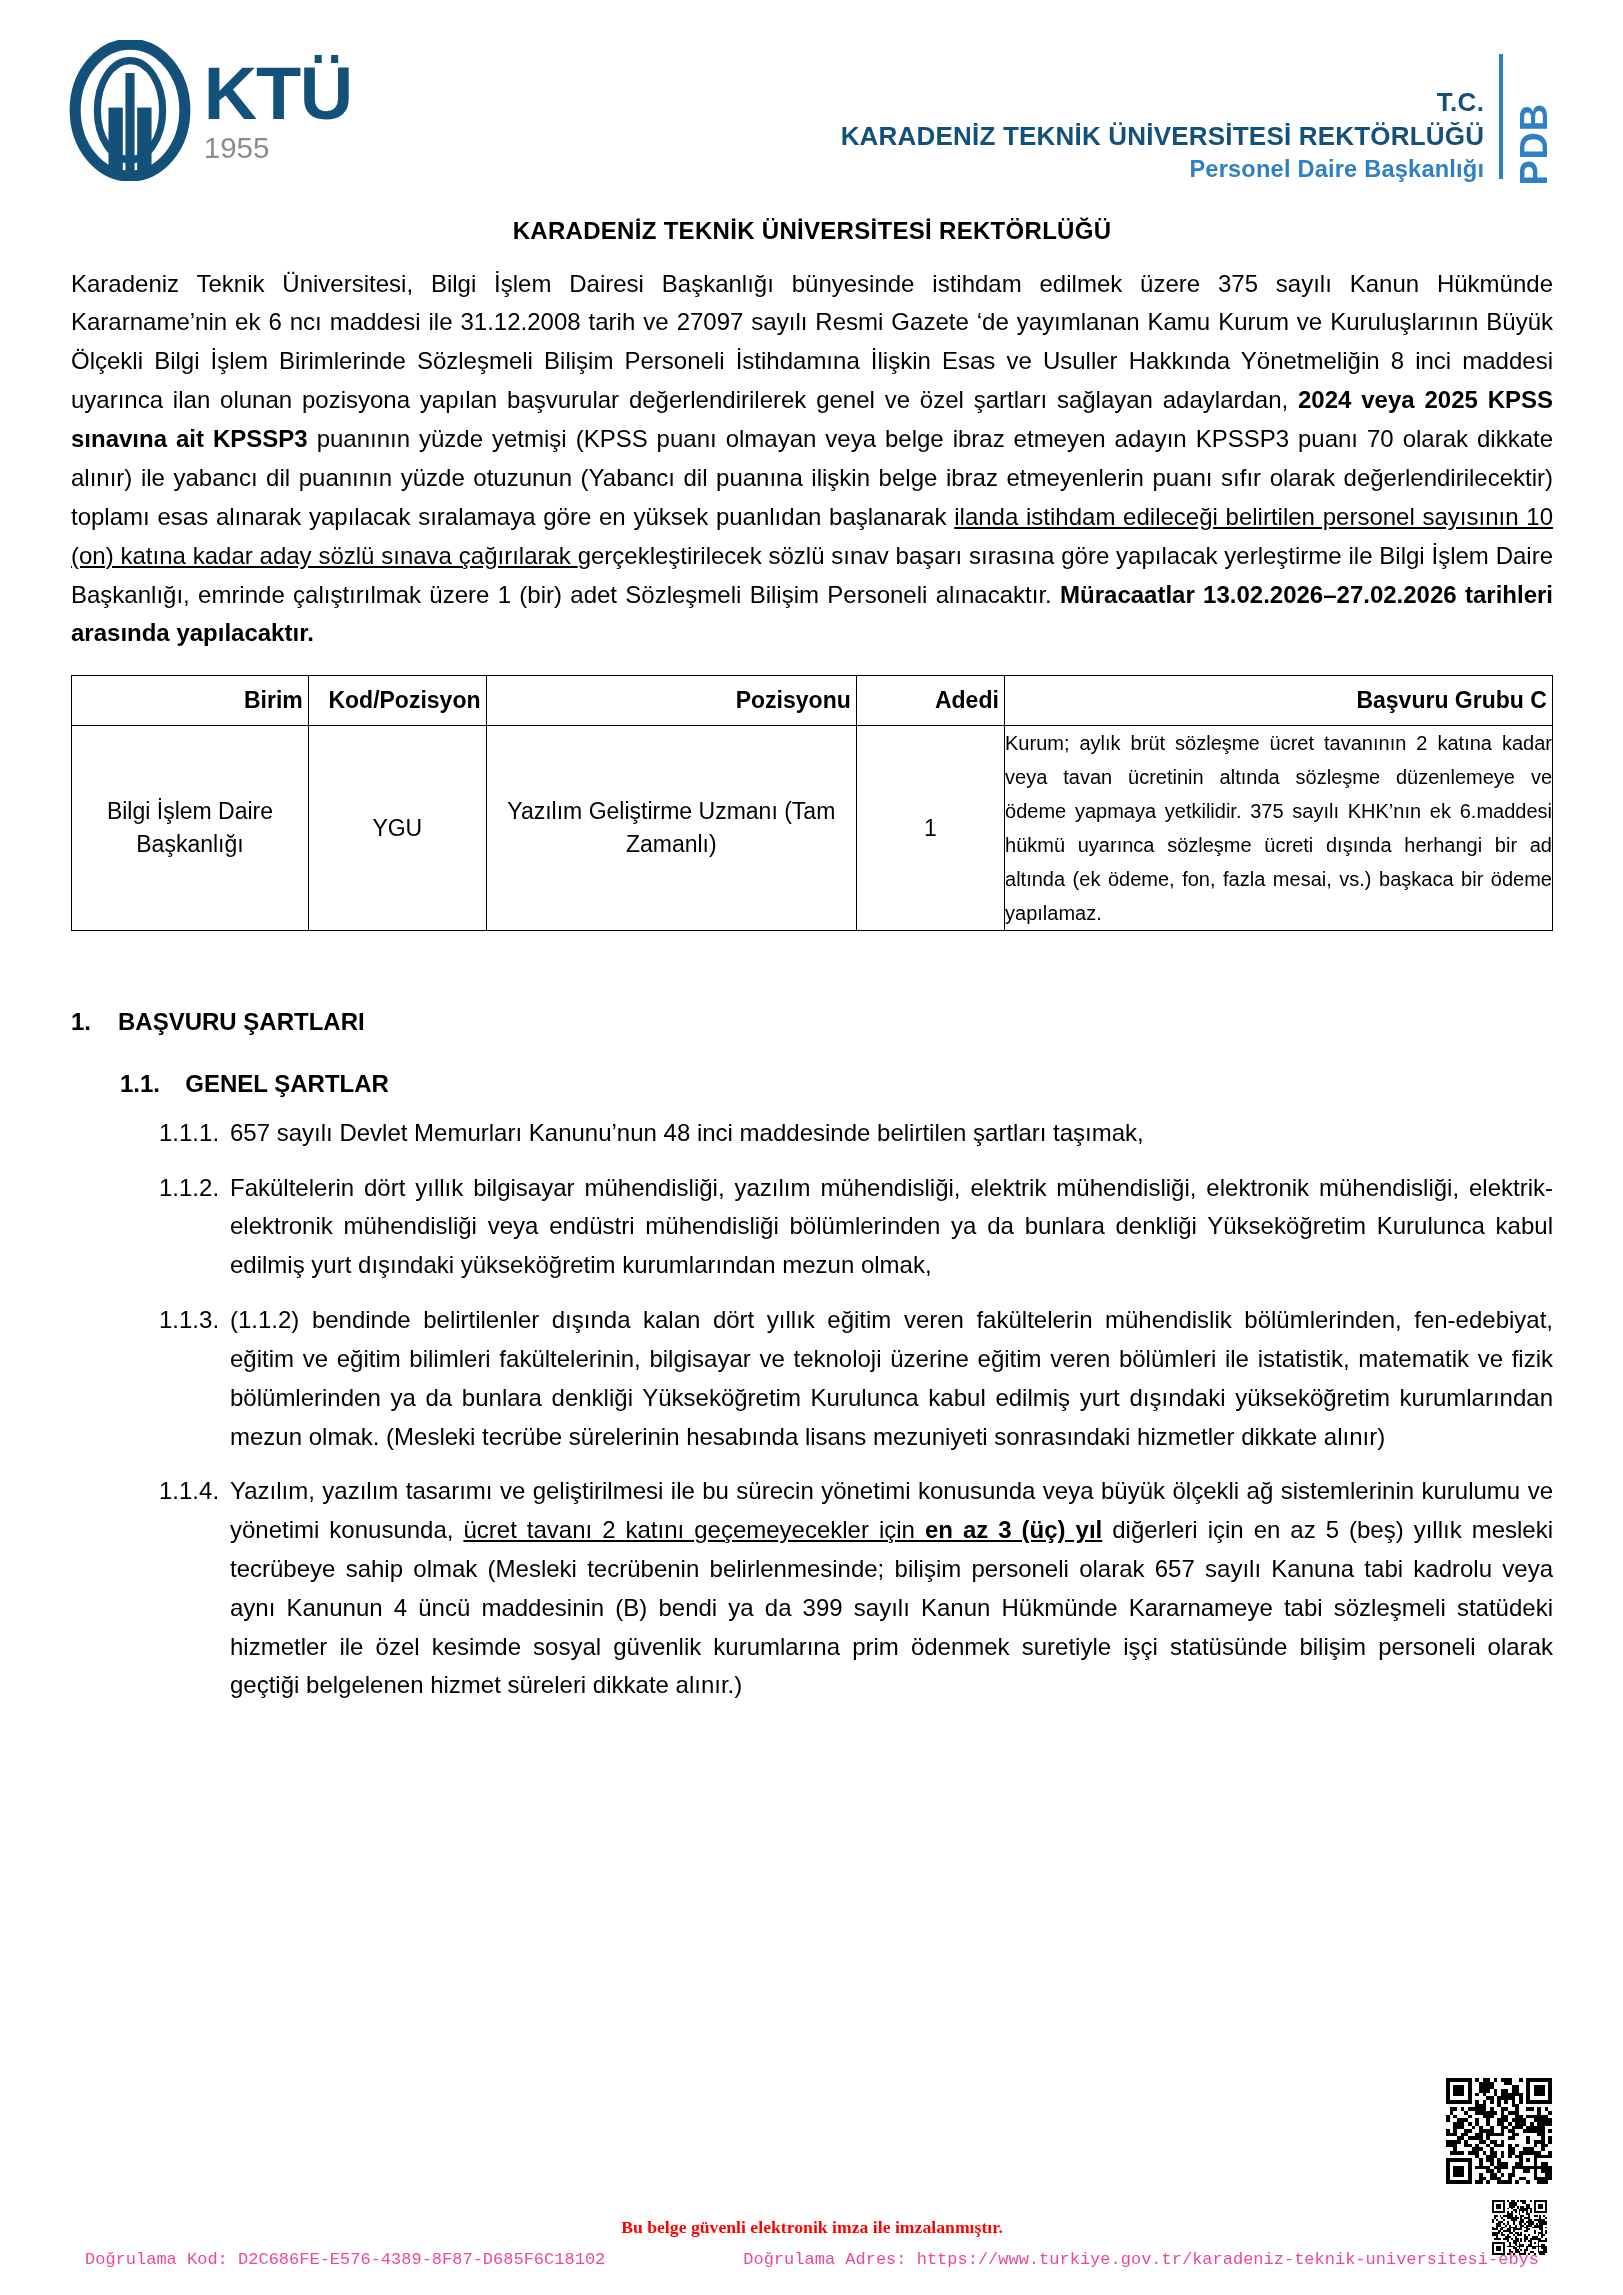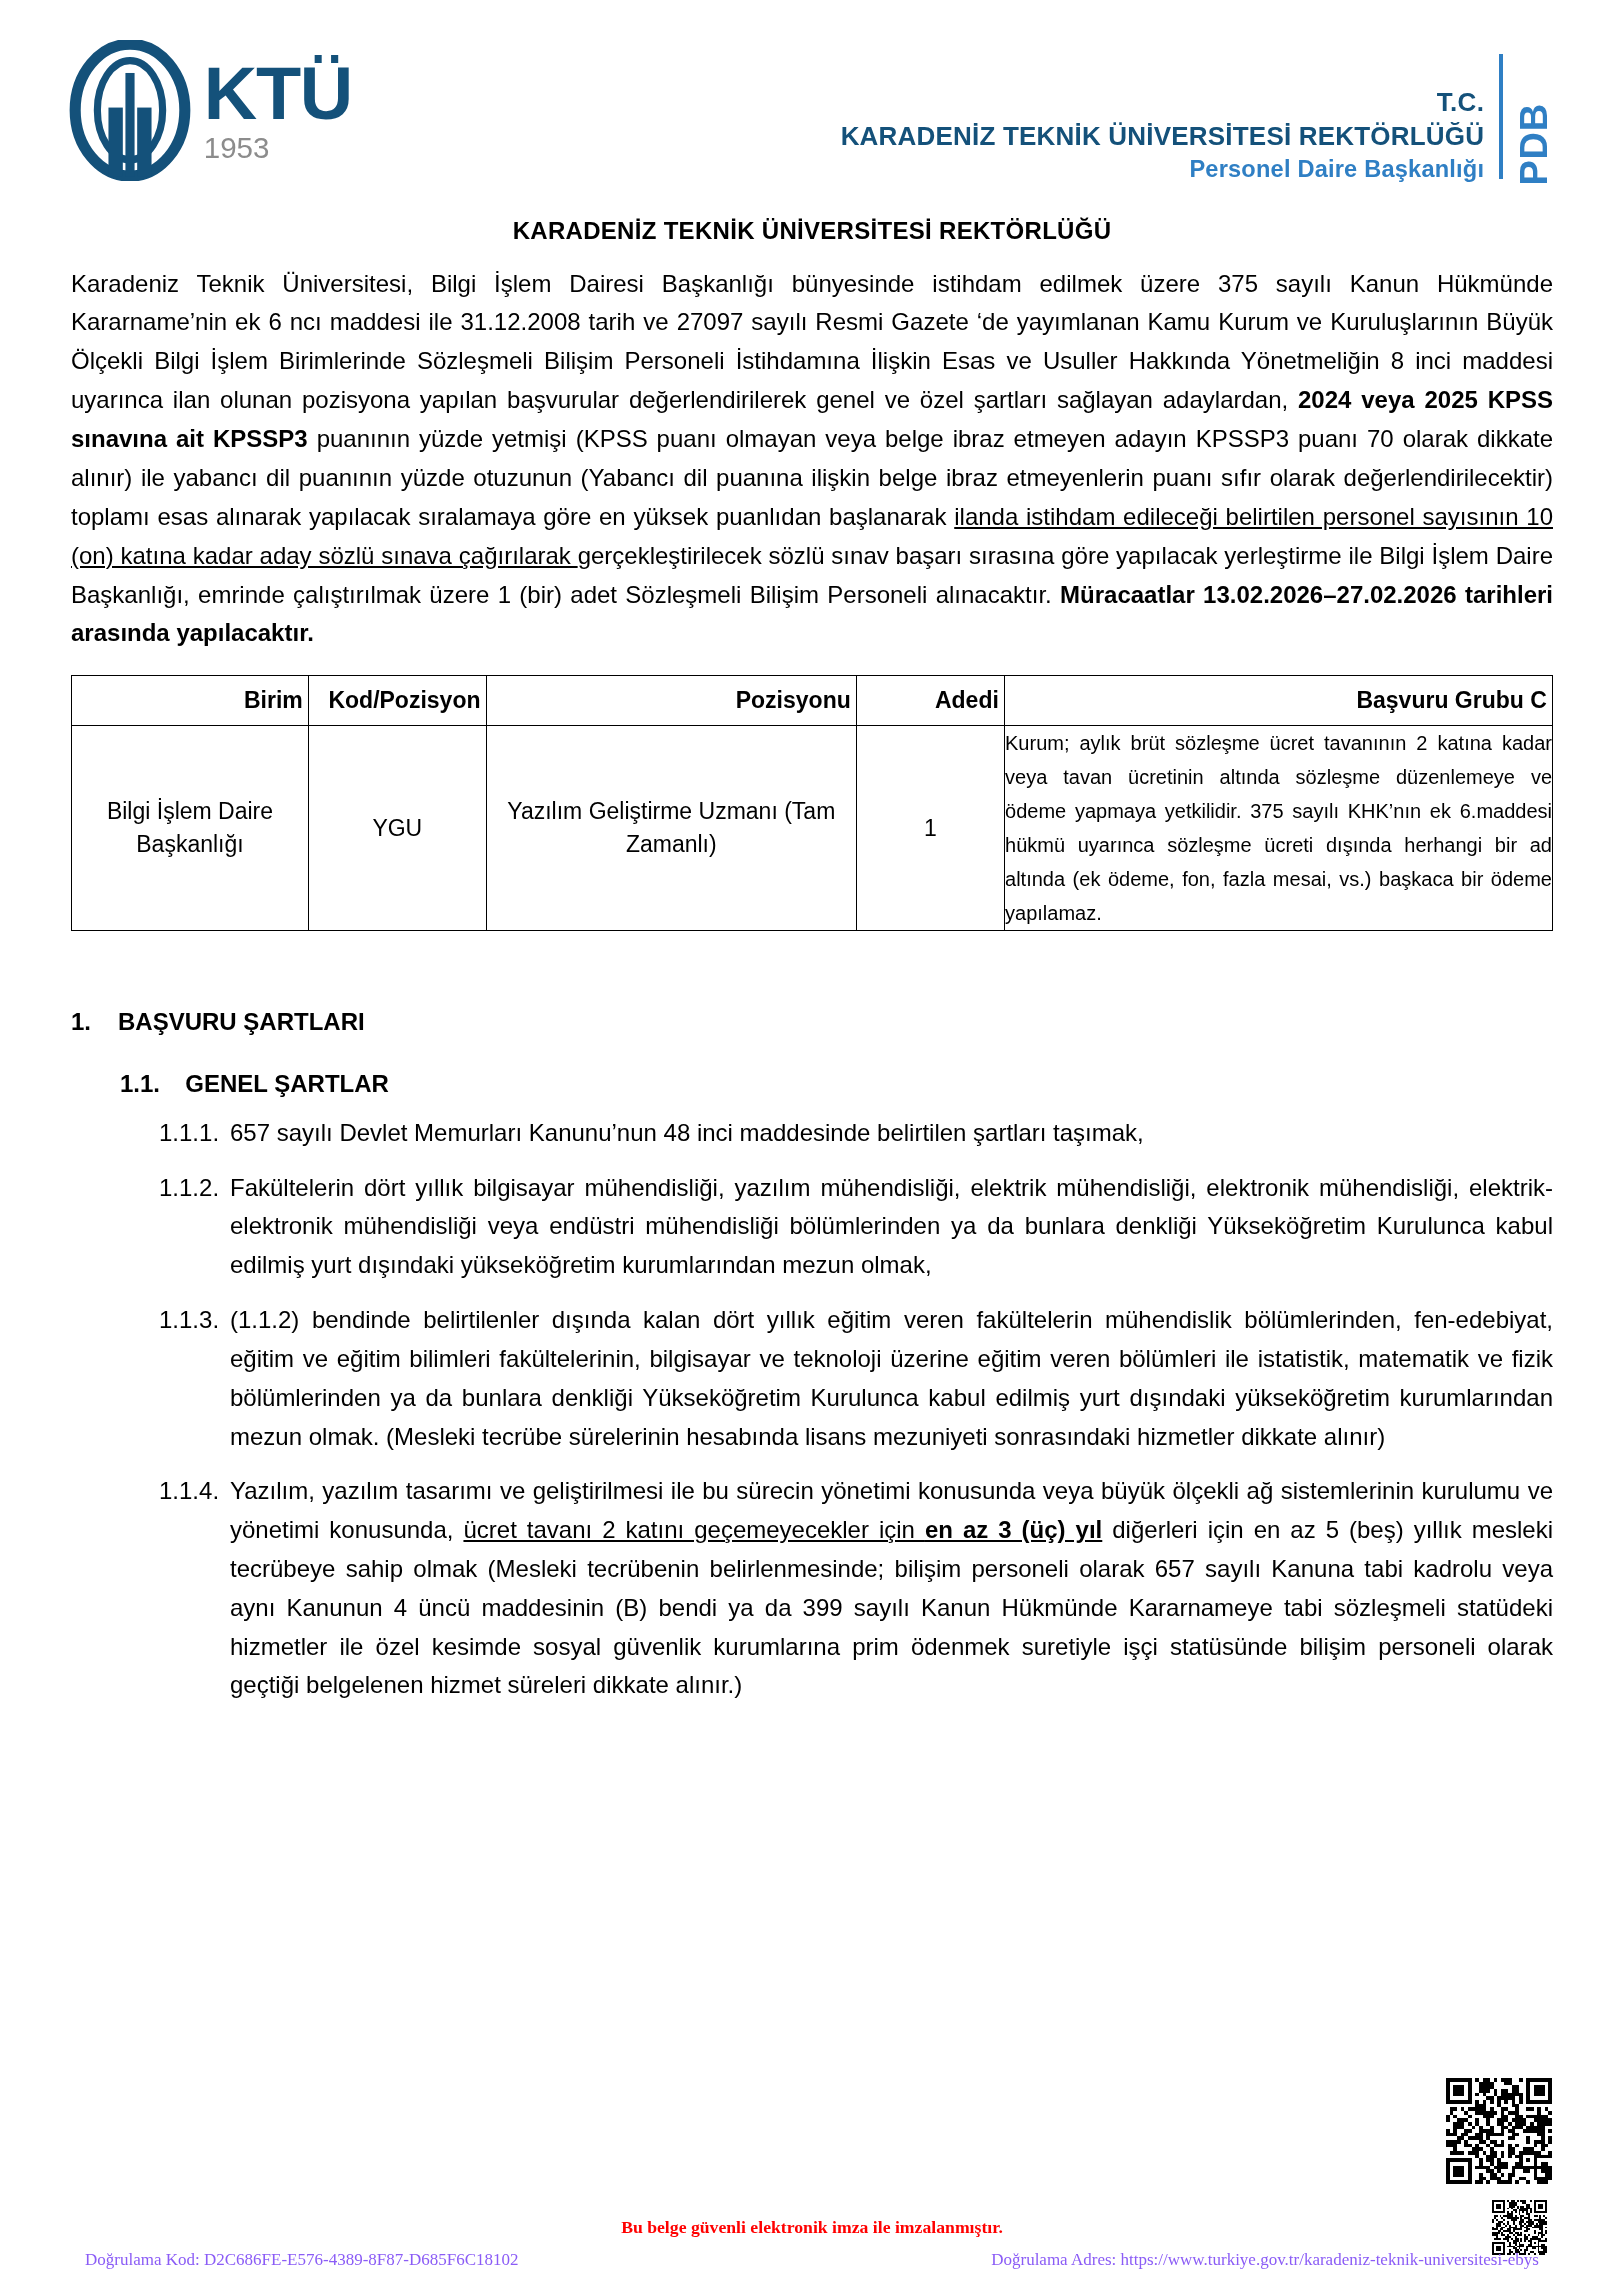--- a/index.html
+++ b/index.html
@@ -237,21 +237,22 @@
     left: 0; right: 0;
     top: 14.4px;
   }
   .footer-codes {
     position: absolute;
     left: 85px; right: 85px;
     top: 47px;
     display: flex;
     justify-content: space-between;
     font-size: 17px;
-    color: #8b5cf6;
+    color: #ec4899;
+    font-family: Liberation Mono, monospace;
   }
   .footer-qr {
     position: absolute;
     right: 77px;
     top: -2.6px;
     width: 55px;
     height: 55px;
   }
 </style>
 </head>
@@ -266,21 +267,21 @@
         <svg width="124" height="141" viewBox="0 0 190 215" xmlns="http://www.w3.org/2000/svg">
           <ellipse cx="95" cy="107" rx="84" ry="101" fill="none" stroke="#14517a" stroke-width="17"></ellipse>
           <ellipse cx="95" cy="107" rx="50" ry="76" fill="none" stroke="#14517a" stroke-width="11"></ellipse>
           <rect x="62" y="103" width="22" height="105" fill="#14517a"></rect>
           <rect x="106" y="103" width="22" height="105" fill="#14517a"></rect>
           <rect x="88" y="50" width="14" height="158" fill="#14517a"></rect>
         </svg>
       </div>
       <div class="logo-words">
         <div class="logo-ktu">KTÜ</div>
-        <div class="logo-year">1953</div>
+        <div class="logo-year">1955</div>
       </div>
     </div>
 
     <div class="header-right">
       <div class="header-right-text">
         <div class="hdr-tc">T.C.</div>
         <div class="hdr-univ">KARADENİZ TEKNİK ÜNİVERSİTESİ REKTÖRLÜĞÜ</div>
         <div class="hdr-dept">Personel Daire Başkanlığı</div>
       </div>
       <div class="hdr-divider"></div>

